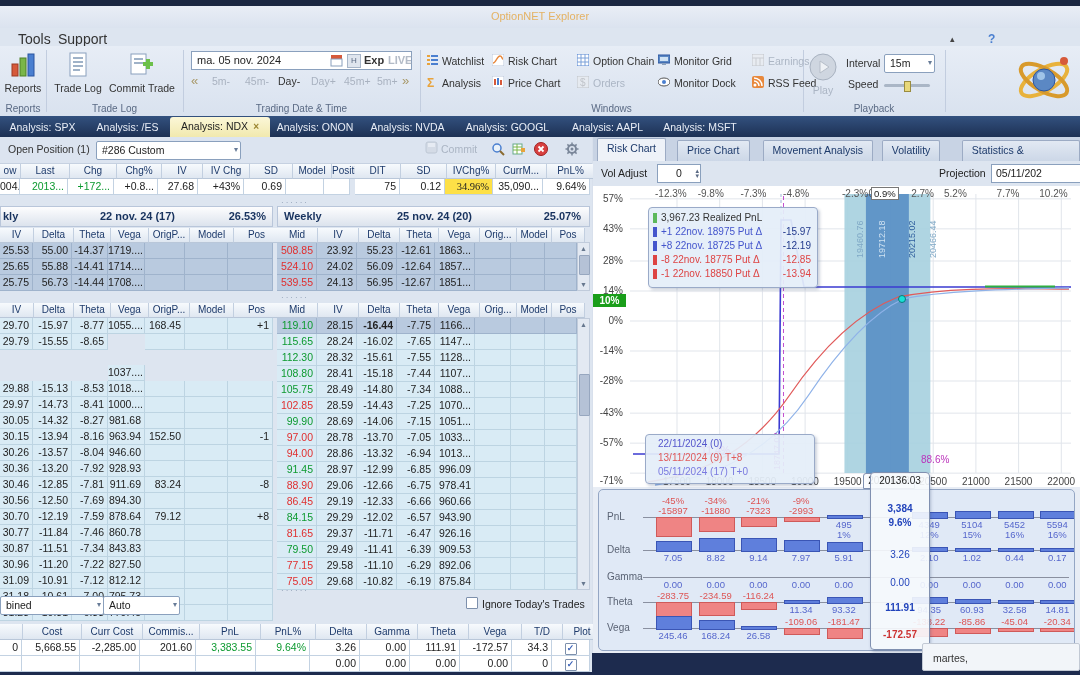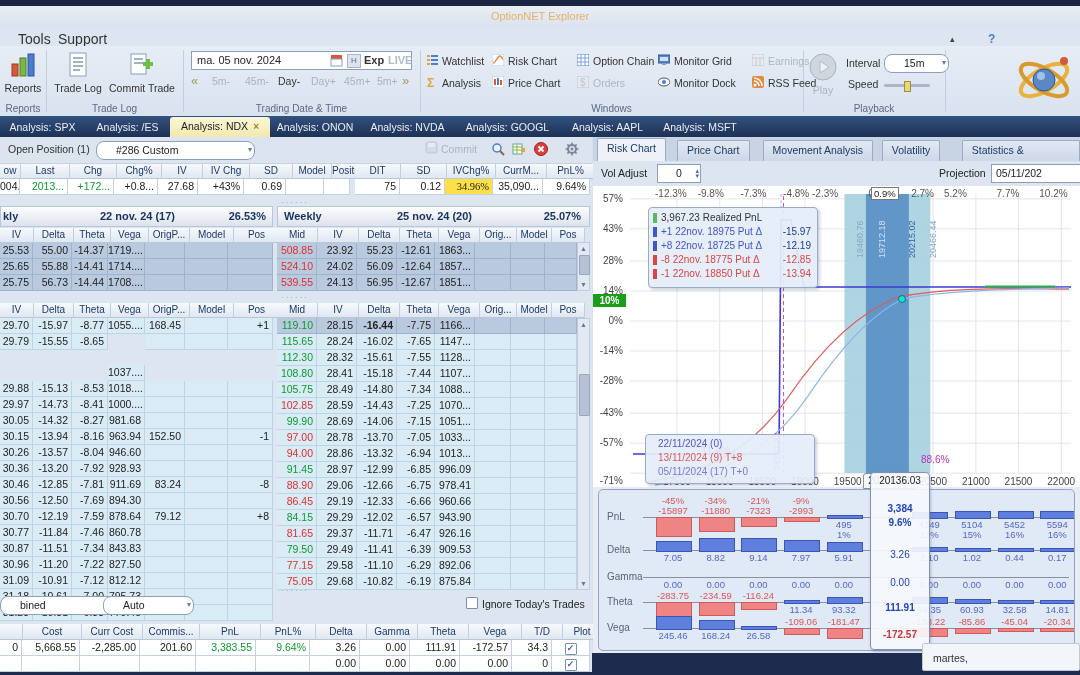--- a/index.html
+++ b/index.html
@@ -21,22 +21,22 @@
   .navtok{position:absolute;top:0;font-size:10.5px;color:#a9b2c0;}
   .navdark{color:#333;}
   
   #tabstrip{left:0;top:116px;width:1080px;height:21px;background:linear-gradient(#33517f,#1d3154);}
   .atab{position:absolute;top:2px;height:19px;line-height:19px;text-align:center;color:#e8edf6;font-size:10.5px;}
   .atab.active{background:linear-gradient(#fbf7d8,#f1e9ae);color:#222;border-radius:3px 3px 0 0;top:1px;height:20px;}
   .tabx{color:#9a8430;font-weight:bold;margin-left:5px;font-size:10px;}
   
   #left{left:0;top:137px;width:592px;height:535px;background:#dde5f0;z-index:2;}
   #ltoolbar{left:0;top:0;width:592px;height:26px;background:#dce4f0;border-bottom:1px solid #c6d1e1;}
-  .combo{position:absolute;background:#fff;border:1px solid #8aa0bd;border-radius:8px;height:17px;line-height:16px;
-         padding-left:19px;font-size:10.5px;color:#222;}
+  .combo{position:absolute;background:#fff;border:1px solid #8aa0bd;border-radius:2px;height:17px;line-height:16px;
+         padding-left:5px;font-size:10.5px;color:#222;}
   .combo .arr{position:absolute;right:2px;top:0;color:#677b97;font-size:8px;line-height:16px;}
   .trow{display:flex;}
   .hc{background:linear-gradient(#f7fafd,#dfe7f1);border-right:1px solid #c2cfe0;border-bottom:1px solid #b9c7d9;
       color:#1d3a6b;font-size:10px;text-align:center;height:14px;line-height:14px;overflow:hidden;white-space:nowrap;}
   .dc{border-right:1px solid #c3d2e2;border-bottom:1px solid #c3d2e2;font-size:10.5px;text-align:right;
       padding-right:3px;box-sizing:border-box;height:16px;line-height:15px;overflow:hidden;white-space:nowrap;background:#fff;}
   .bgsel .dc{background:#b9cadf;border-color:#9fb3cc;}
   .bglt .dc{background:#d9ebf5;border-color:#bdd4e2;}
   .rowsel .dc{background:#b9cadf !important;border-color:#9fb3cc !important;}
   .grn{color:#0d9a30;} .red{color:#e02f2f;}
@@ -840,21 +840,21 @@
         <div class="xlab" style="left: 198.1px; top: 290px;">19000</div>
         <div class="xlab" style="left: 240.8px; top: 290px;">19500</div>
         <div class="xlab" style="left: 326.2px; top: 290px;">20500</div>
         <div class="xlab" style="left: 368.9px; top: 290px;">21000</div>
         <div class="xlab" style="left: 411.6px; top: 290px;">21500</div>
         <div class="xlab" style="left: 454.3px; top: 290px;">22000</div>
         <div class="ttick" style="left: 62px;">-12.3%</div>
         <div class="ttick" style="left: 104.7px;">-9.8%</div>
         <div class="ttick" style="left: 147.4px;">-7.3%</div>
         <div class="ttick" style="left: 190.1px;">-4.8%</div>
-        <div class="ttick" style="left: 219px;">-2.3%</div>
+        <div class="ttick" style="left: 249px;">-2.3%</div>
         <div class="ttick" style="left: 275.5px;">0.2%</div>
         <div class="ttick" style="left: 318.2px;">2.7%</div>
         <div class="ttick" style="left: 351px;">5.2%</div>
         <div class="ttick" style="left: 403.6px;">7.7%</div>
         <div class="ttick" style="left: 446.3px;">10.2%</div>
         <div style="position: absolute; left: 278px; top: 1px; background: rgb(255, 255, 255); border: 1px solid rgb(119, 119, 119); font-size: 9.5px; padding: 0px 2px;">0.9%</div>
         <div class="bandlab" style="left: 262.449px; top: 72px; color: rgb(127, 168, 198);">19460.76</div>
         <div class="bandlab" style="left: 283.92px; top: 72px; color: rgb(207, 226, 242);">19712.18</div>
         <div class="bandlab" style="left: 313.863px; top: 72px; color: rgb(47, 95, 158);">20215.02</div>
         <div class="bandlab" style="left: 335.334px; top: 72px; color: rgb(127, 168, 198);">20466.44</div>

